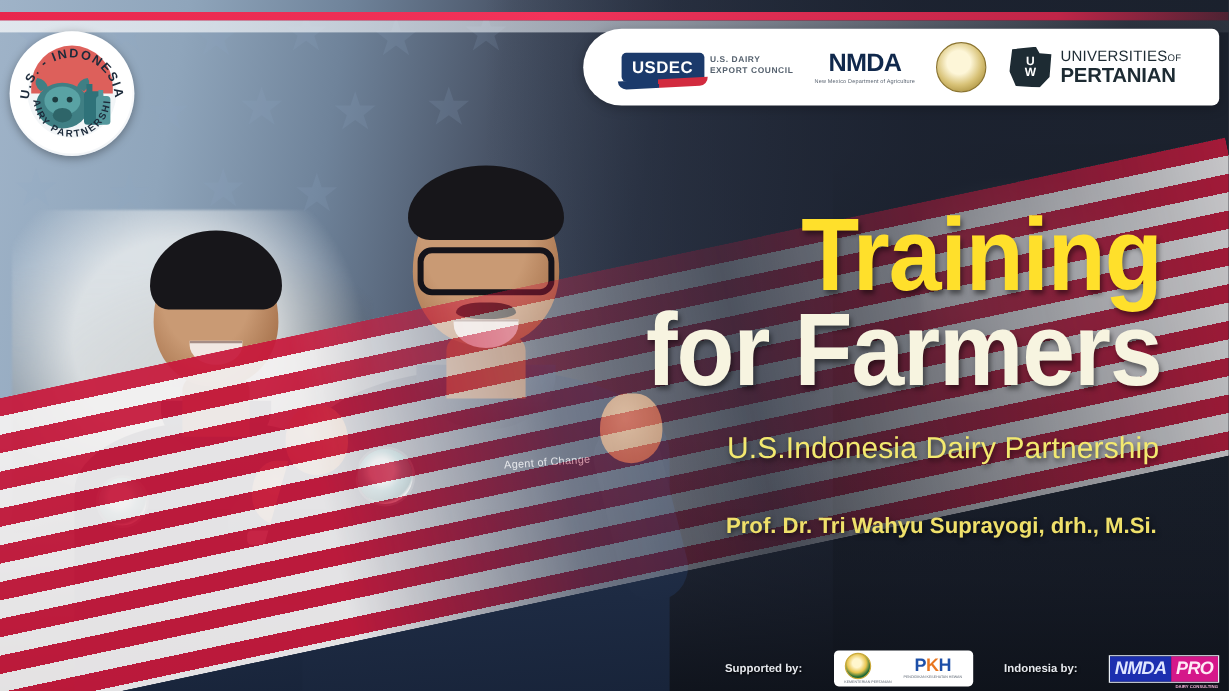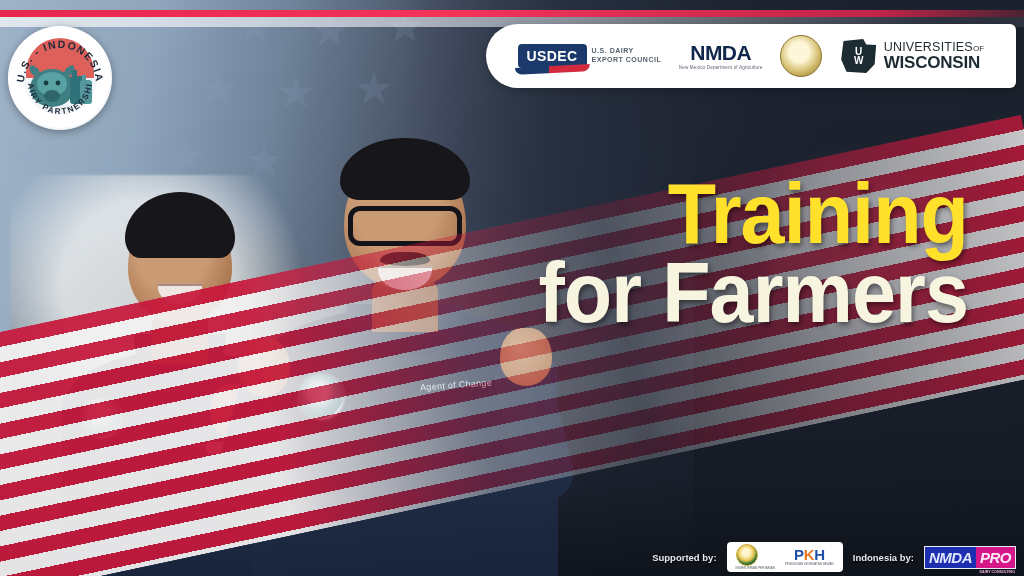--- a/index.html
+++ b/index.html
@@ -385,21 +385,21 @@
     white-space: nowrap;
   }
 
   
   .footer {
     position: absolute;
     right: 8px;
     bottom: 4px;
     display: flex;
     align-items: center;
-    gap: 10px;
+    gap: 26px;
     margin-left: 28px;
   }
   .credit-label {
     color: #e6e9ee;
     font-size: 9.5px;
     font-weight: bold;
     text-shadow: 1px 1px 2px rgba(0,0,0,.8);
     white-space: nowrap;
   }
   .support-card {
@@ -572,33 +572,35 @@
 
     <div class="uw-slot">
       <div class="uw-mark">
         <span>U</span>
         <span>W</span>
       </div>
       <div class="uw-text">
         <div class="uw-l1">
           <span>UNIVERSITIES</span><span class="of">OF</span>
         </div>
-        <div class="uw-l2">WISCONSIN</div>
+        <div class="uw-l2">PERTANIAN</div>
       </div>
     </div>
 
   </div>
 
   <div class="title-block">
     <div class="title-line title-1">Training</div>
     <div class="title-line title-2">for Farmers</div>
   </div>
 
+  <div class="subtitle">U.S.Indonesia Dairy Partnership</div>
 
   <div class="speakers">
+    <div class="speaker">Prof. Dr. Tri Wahyu Suprayogi, drh., M.Si.</div>
   </div>
 
 
   <div class="footer">
     <span class="credit-label">Supported by:</span>
 
     <div class="support-card">
       <div>
         <div class="kementan"></div>
         <div class="mini-cap">KEMENTERIAN PERTANIAN</div>

